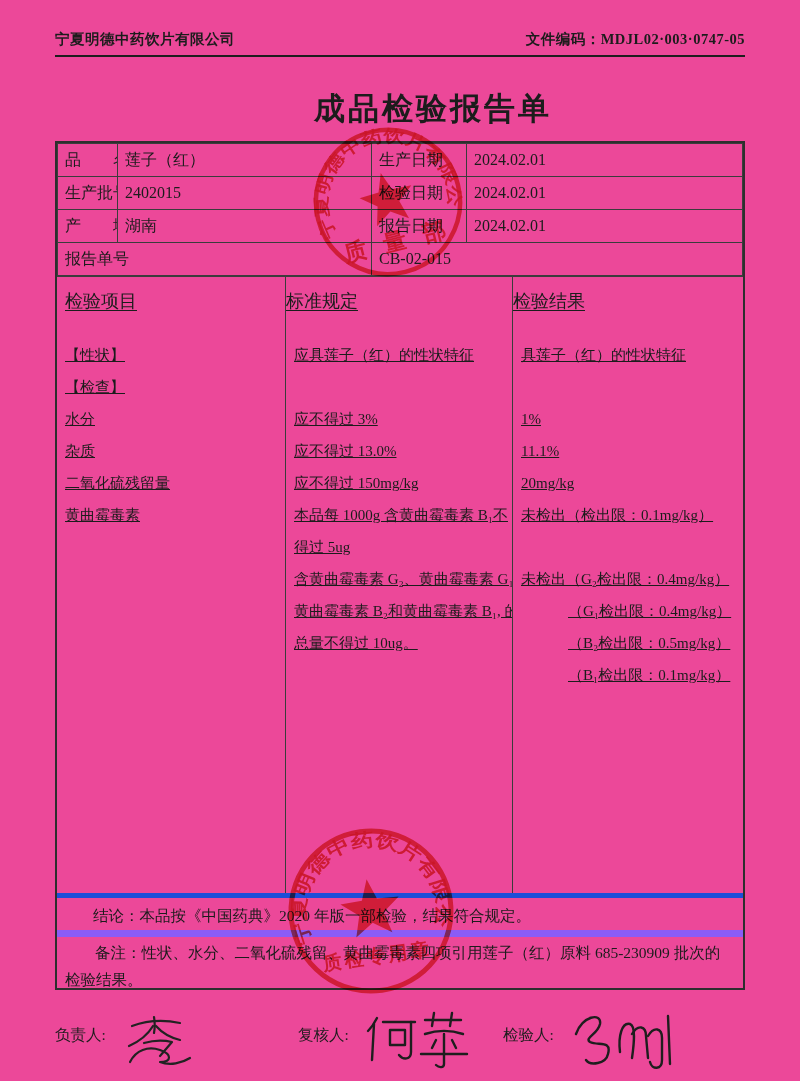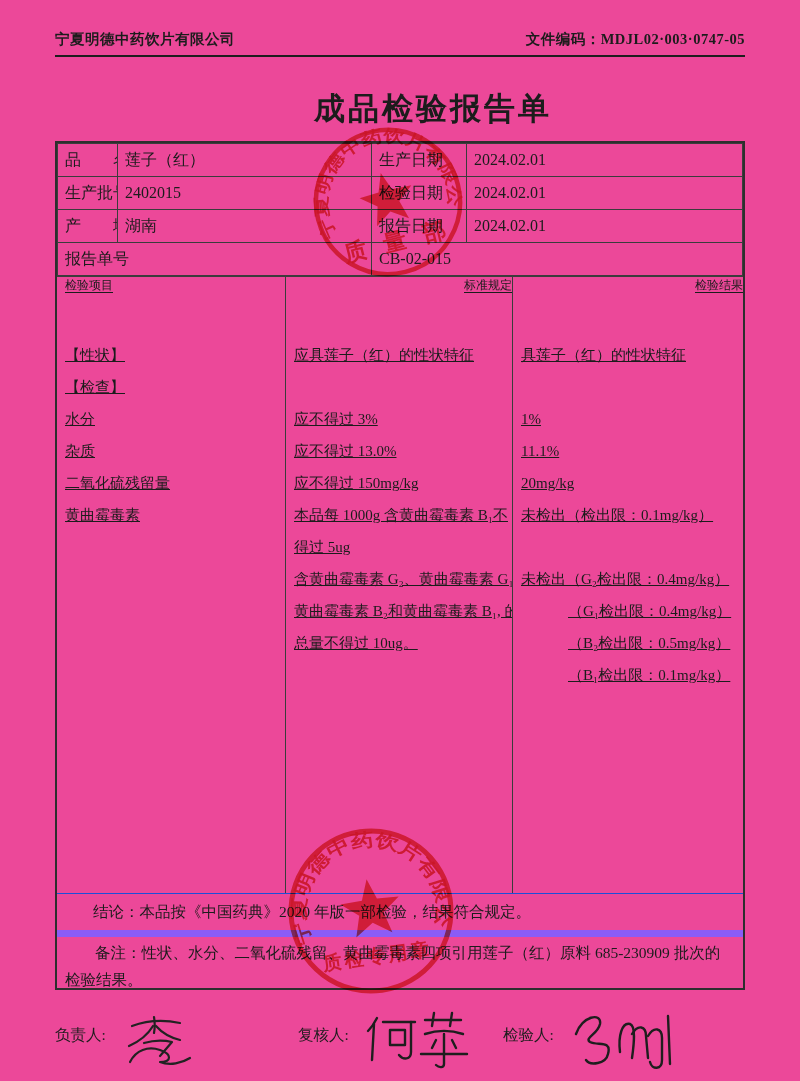--- a/index.html
+++ b/index.html
@@ -35,30 +35,30 @@
   }
   td.c-lab1 { width:60px;margin-top:36px; }
   td.c-val1 { width:254px; }
   td.c-lab2 { width:95px; }
   
   .spec { flex:1 1 auto; display:flex; border-top:1px solid #3c3c3c; min-height:0; }
   .spec-col { overflow:hidden; }
   .spec-col.c1 { width:228px; }
   .spec-col.c2 { width:227px; border-left:1px solid #3c3c3c; }
   .spec-col.c3 { flex:1; border-left:1px solid #3c3c3c; }
-  .col-header { height:62px; padding-top:0; font-size:12px; }
+  .col-header { height:62px; padding-top:12px; font-size:18px; }
   .col-header span { text-decoration:underline; text-underline-offset:3px; }
   .col-header.left { padding-left:8px; }
-  .col-header.center { text-align:right; }
+  .col-header.center { text-align:left; }
   .line { height:32px; line-height:32px; font-size:15px; padding-left:8px; white-space:nowrap;text-decoration:underline; }
   .line.indent { padding-left:55px; }
 
   
   .conclusion {
-    border-top:1px solid #1d4ed8; height:37px; line-height:36px;
+    border-top:5px solid #1d4ed8; height:37px; line-height:36px;
     font-size:15.5px; padding:0 8px; text-indent:28px; white-space:nowrap; overflow:hidden;
   }
   .remarks {
     border-top:7px solid #8b5cf6; flex:0 0 auto; height:58px;
     font-size:15.5px; line-height:27px; padding:2px 8px 0 8px; text-indent:30px;
   }
 
   
   .stamp { position:absolute; mix-blend-mode:multiply; opacity:.88; pointer-events:none; }
   .stamp-top { left:308px; top:122px; transform:rotate(-14deg); }

